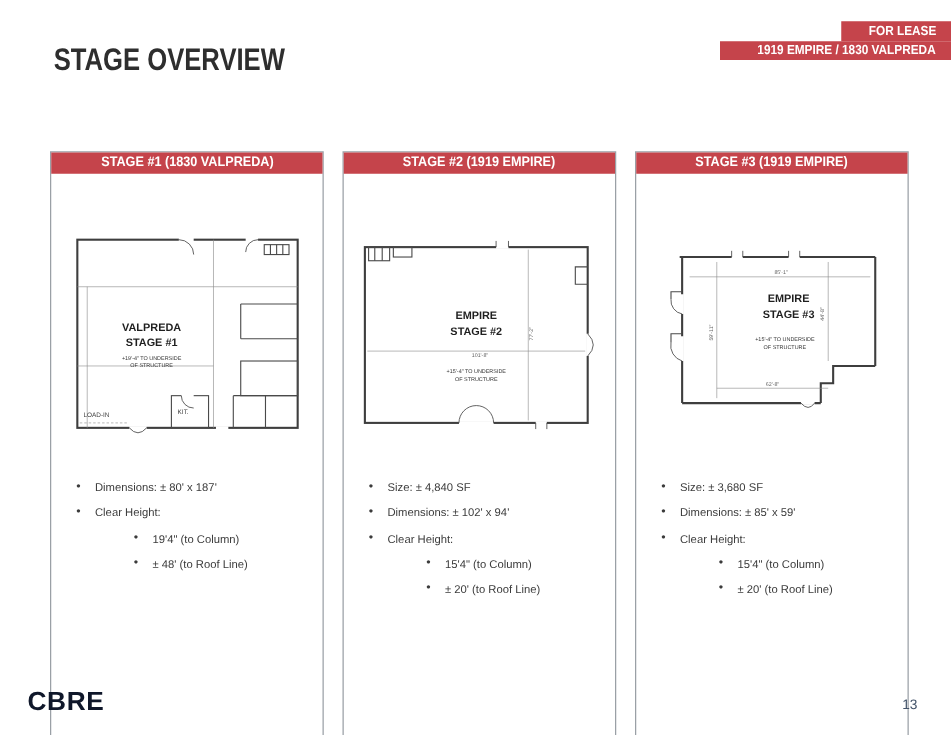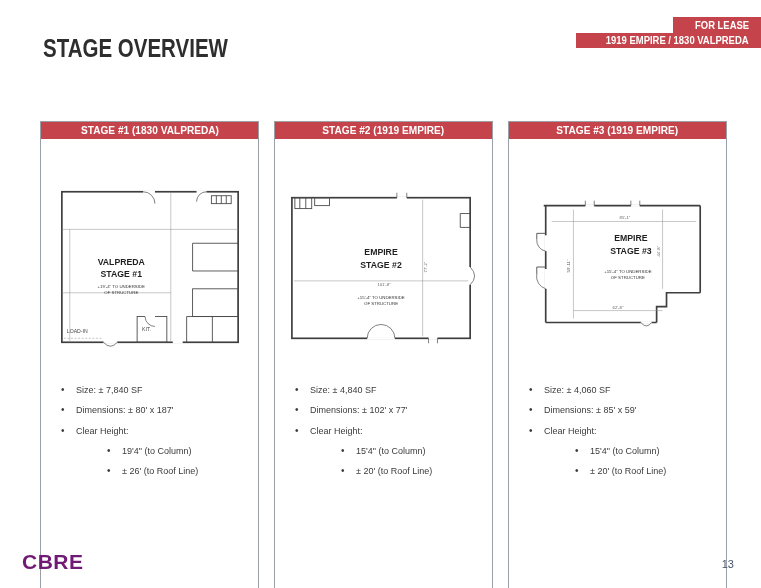--- a/index.html
+++ b/index.html
@@ -34,21 +34,21 @@
   .wall-thin{fill:none;stroke:#4a4a4a;stroke-width:0.9;}
   .gap{stroke:#ffffff;stroke-width:2.6;}
   .door{fill:none;stroke:#4a4a4a;stroke-width:0.7;}
   .dim{stroke:#8c8c8c;stroke-width:0.5;}
   .dim-label{font-size:4.3px;fill:#666;text-anchor:middle;font-family:"Liberation Sans",sans-serif;}
   .plan-name{font-size:8.8px;font-weight:bold;fill:#1f1f1f;text-anchor:middle;font-family:"Liberation Sans",sans-serif;}
   .plan-note{font-size:4.4px;fill:#333;text-anchor:middle;font-family:"Liberation Sans",sans-serif;}
   .room-label{font-size:5.2px;fill:#444;font-family:"Liberation Sans",sans-serif;}
 
   
-  .logo{position:absolute;left:22px;bottom:14px;font-size:21px;font-weight:bold;color:#701a75;letter-spacing:0.5px;}
+  .logo{position:absolute;left:22px;bottom:14px;font-size:21px;font-weight:bold;color:#0f172a;letter-spacing:0.5px;}
   .page-num{position:absolute;right:27px;bottom:18px;font-size:11px;color:#44546A;}
 </style>
 </head>
 <body>
 
 <div class="page">
 
   <div class="page-title">STAGE OVERVIEW</div>
 
   <div class="banner banner-top">
@@ -94,27 +94,26 @@
         <text class="plan-name" x="74" y="94">VALPREDA</text>
         <text class="plan-name" x="74" y="106">STAGE #1</text>
         <text class="plan-note" x="74" y="117">+19'-4" TO UNDERSIDE</text>
         <text class="plan-note" x="74" y="123">OF STRUCTURE</text>
         <text class="room-label" x="19" y="163">LOAD-IN</text>
         <text class="room-label" x="95" y="161">KIT.</text>
       </svg>
     </div>
     <div class="bullets">
       <ul class="main">
-        <li>Size: ± 7,840 SF</li>
         <li>Dimensions: ± 80' x 187'</li>
         <li>Clear Height:</li>
       </ul>
       <ul class="sub">
         <li>19'4" (to Column)</li>
-        <li>± 26' (to Roof Line)</li>
+        <li>± 48' (to Roof Line)</li>
       </ul>
     </div>
   </div>
 
   <div class="card card2">
     <div class="card-header">
       <span class="cond">STAGE #2 (1919 EMPIRE)</span>
     </div>
     <div class="plan-wrap">
       <svg width="204" height="200" viewBox="0 0 206 196">
@@ -141,21 +140,21 @@
         <text class="dim-label" x="146" y="96" transform="rotate(-90 146 96)">77'-2"</text>
         <text class="plan-name" x="100" y="84">EMPIRE</text>
         <text class="plan-name" x="100" y="97">STAGE #2</text>
         <text class="plan-note" x="100" y="128">+15'-4" TO UNDERSIDE</text>
         <text class="plan-note" x="100" y="134">OF STRUCTURE</text>
       </svg>
     </div>
     <div class="bullets">
       <ul class="main">
         <li>Size: ± 4,840 SF</li>
-        <li>Dimensions: ± 102' x 77'</li>
+        <li>Dimensions: ± 102' x 94'</li>
         <li>Clear Height:</li>
       </ul>
       <ul class="sub">
         <li>15'4" (to Column)</li>
         <li>± 20' (to Roof Line)</li>
       </ul>
     </div>
   </div>
 
   <div class="card card3">
@@ -192,21 +191,21 @@
         <text class="dim-label" x="145" y="80" transform="rotate(-90 145 80)">44'-8"</text>
         <text class="dim-label" x="103" y="138">62'-8"</text>
         <text class="plan-name" x="116" y="70">EMPIRE</text>
         <text class="plan-name" x="116" y="83">STAGE #3</text>
         <text class="plan-note" x="113" y="102">+15'-4" TO UNDERSIDE</text>
         <text class="plan-note" x="113" y="108">OF STRUCTURE</text>
       </svg>
     </div>
     <div class="bullets">
       <ul class="main">
-        <li>Size: ± 4,060 SF</li>
+        <li>Size: ± 3,680 SF</li>
         <li>Dimensions: ± 85' x 59'</li>
         <li>Clear Height:</li>
       </ul>
       <ul class="sub">
         <li>15'4" (to Column)</li>
         <li>± 20' (to Roof Line)</li>
       </ul>
     </div>
   </div>
 

